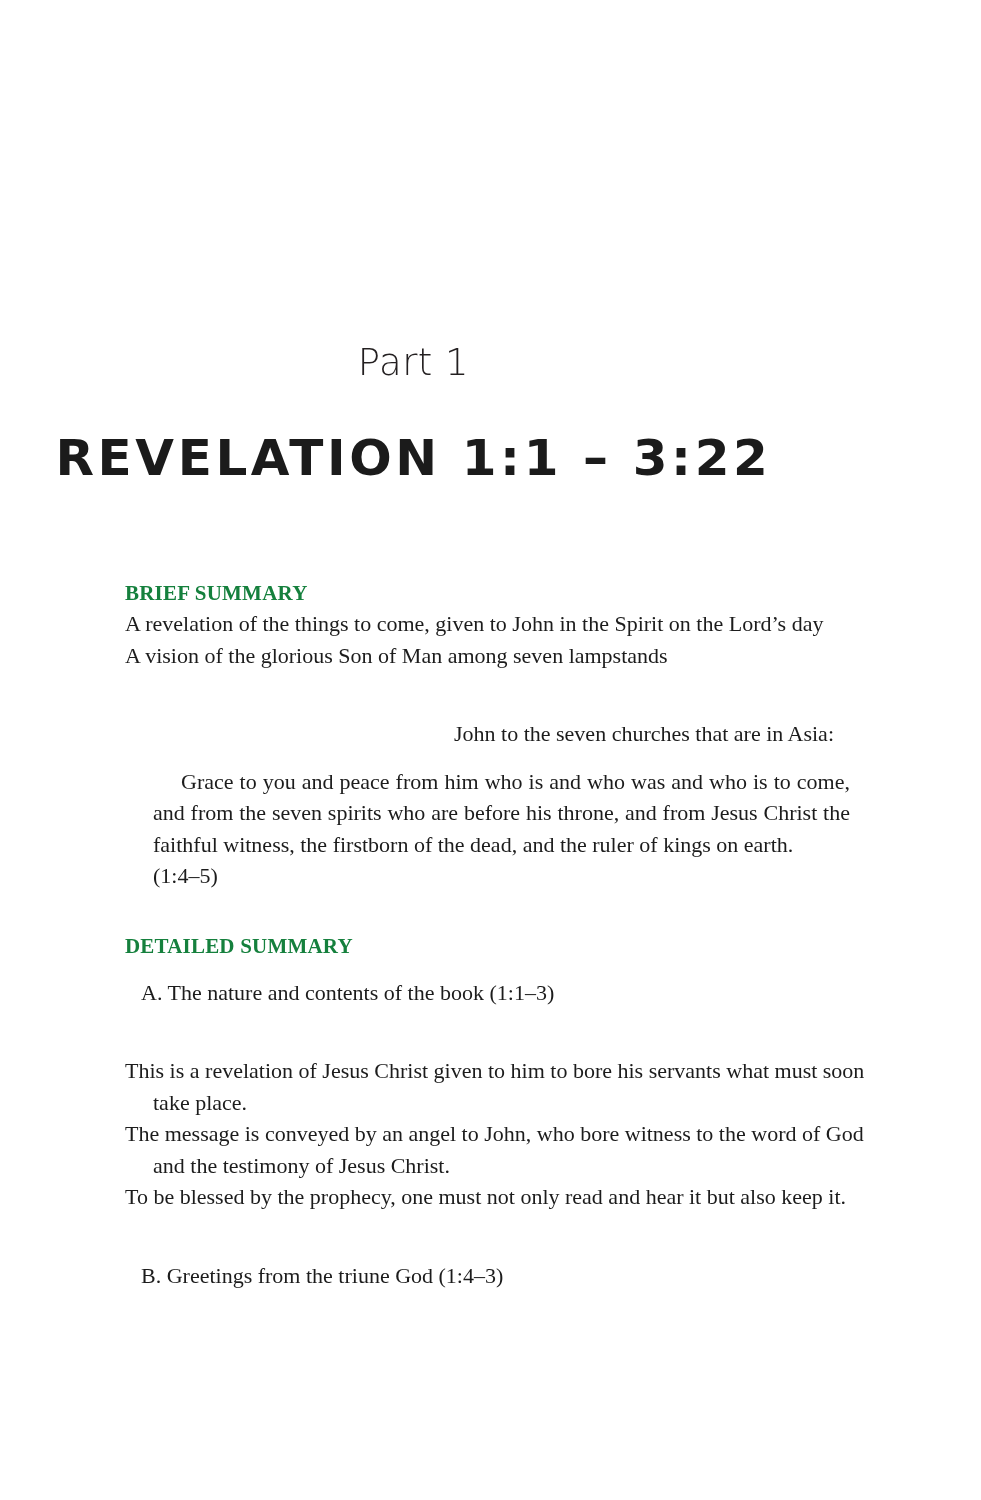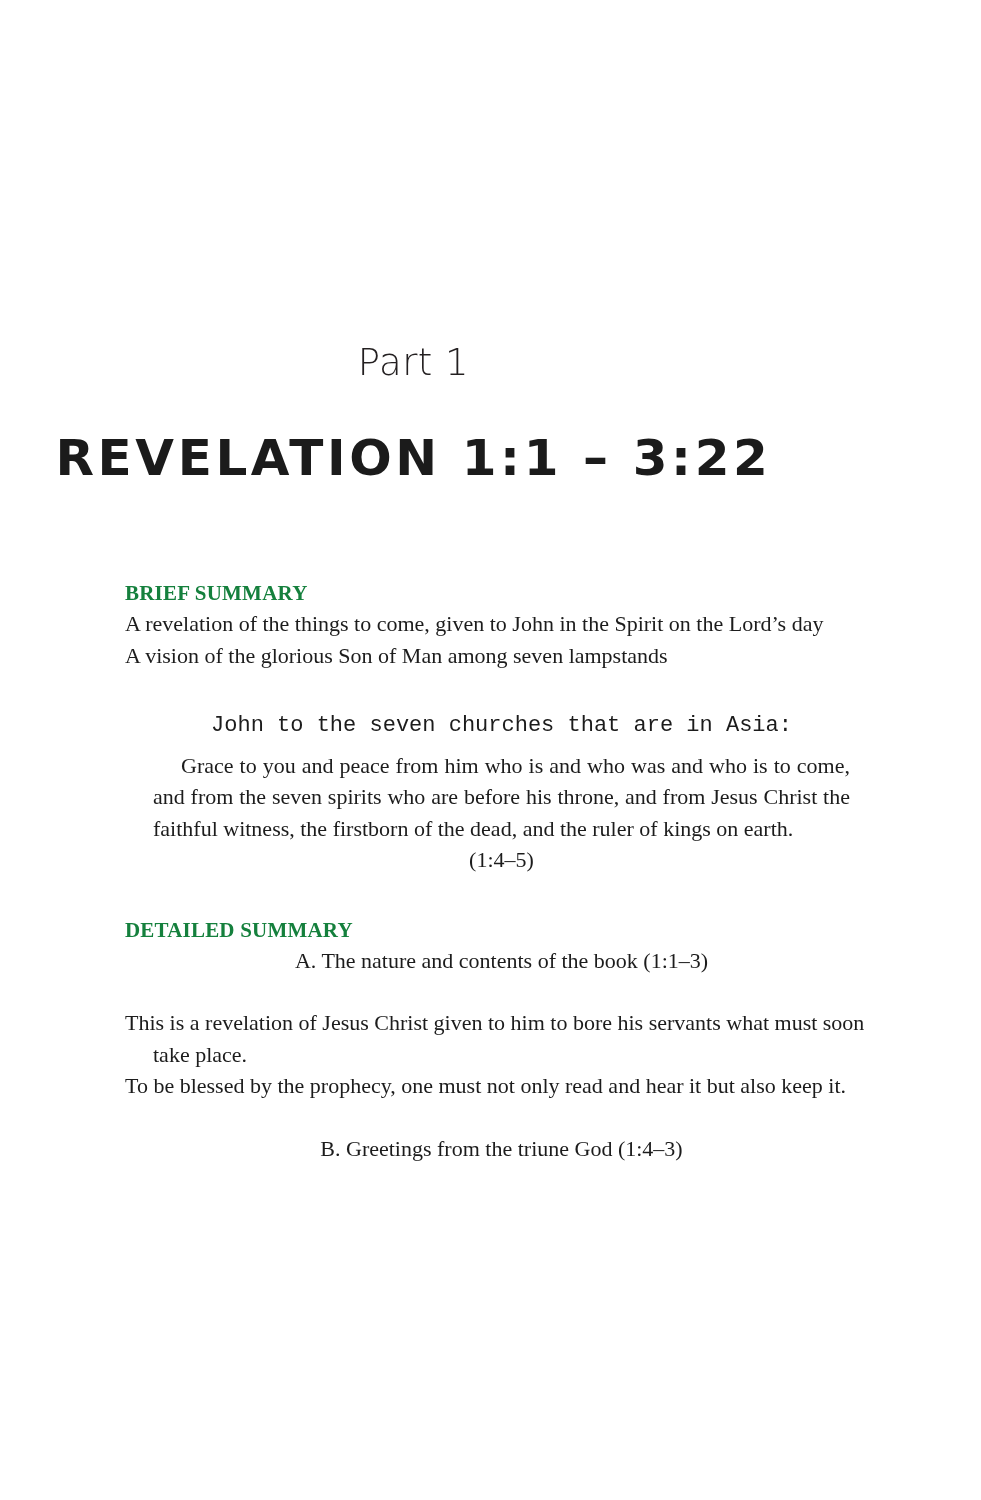--- a/index.html
+++ b/index.html
@@ -82,39 +82,38 @@
   .quote {
     margin: 0;
     padding-left: 28px;
     width: 725px;
     box-sizing: border-box;
     font-size: 22px;
     line-height: 31.5px;
     color: #1c1c1c;
   }
   .quote-lead {
-    margin: 8px;
-    text-align: center;
-    font-family: Liberation Mono, monospace;
+    margin: 16px;
+    text-align: right;
   }
   .quote-body {
     margin: 0;
     text-align: justify;
     text-indent: 28px;
   }
   .quote-ref {
     margin: 0;
-    text-align: center;
+    text-align: left;
   }
 
   .outline-line {
     font-size: 22px;
     line-height: 31.5px;
-    margin: 0;
-    text-align: center;
+    margin: 16px;
+    text-align: left;
     color: #1c1c1c;
   }
 
   .gap-lg { height: 39px; }
   .gap-md { height: 31px; }
 </style>
 </head>
 <body>
 
 <div class="page">
@@ -141,20 +140,21 @@
 
     <div class="gap-lg"></div>
 
     <div class="section-heading">DETAILED SUMMARY</div>
 
     <p class="outline-line">A. The nature and contents of the book (1:1–3)</p>
 
     <div class="gap-md"></div>
 
     <p class="hang">This is a revelation of Jesus Christ given to him to bore his servants what must soon take place.</p>
+    <p class="hang">The message is conveyed by an angel to John, who bore witness to the word of God and the testimony of Jesus Christ.</p>
     <p class="hang">To be blessed by the prophecy, one must not only read and hear it but also keep it.</p>
 
     <div class="gap-md"></div>
 
     <p class="outline-line">B. Greetings from the triune God (1:4–3)</p>
 
   </div>
 </div>
 
 </body></html>

